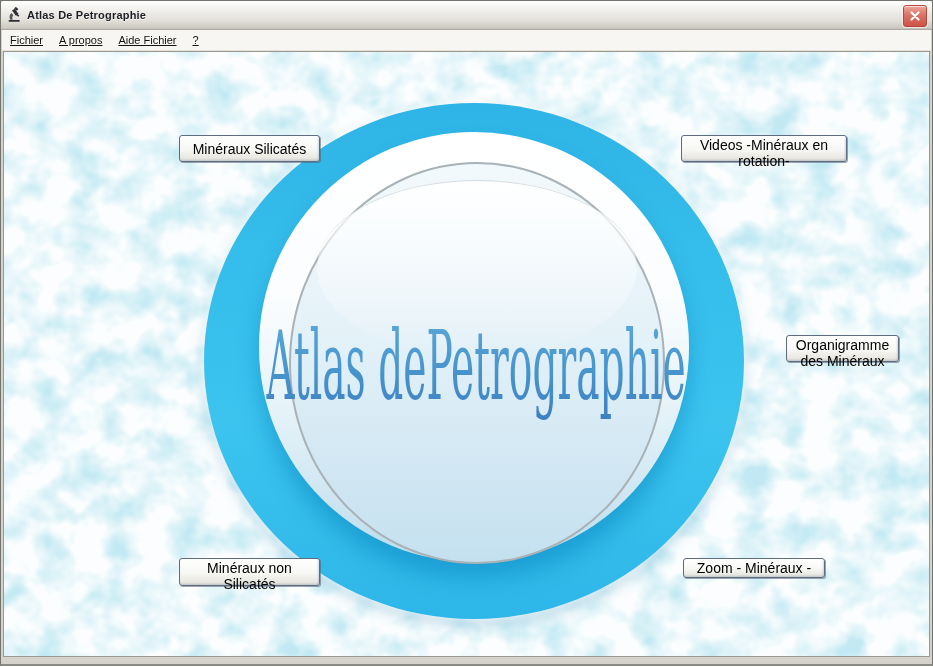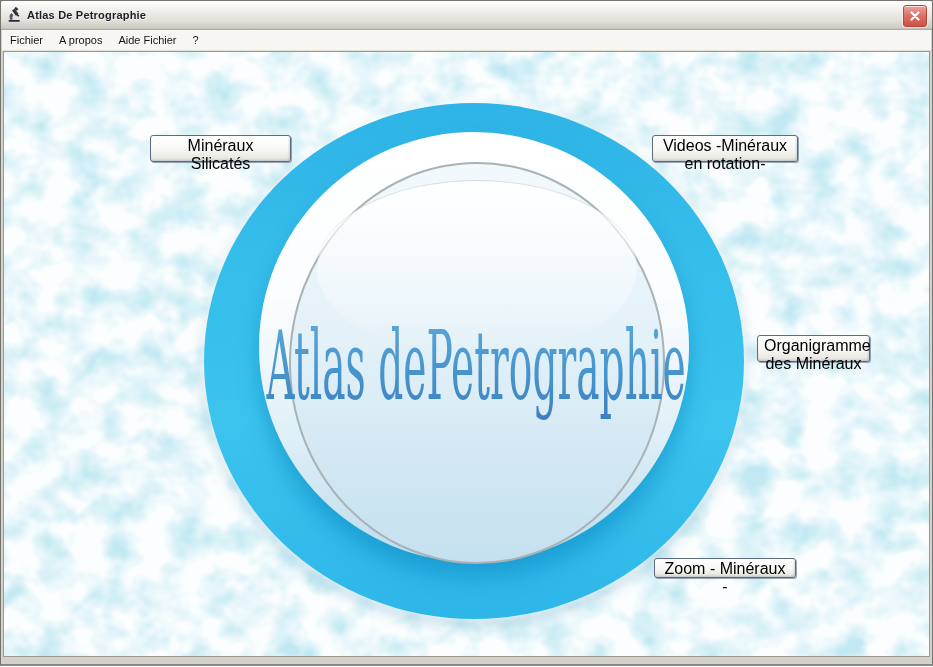--- a/index.html
+++ b/index.html
@@ -13,21 +13,21 @@
     display:flex;align-items:center;}
   .app-icon{width:16px;height:16px;margin:0 4px 0 6px;flex:0 0 auto;}
   .title{font-size:11px;font-weight:bold;color:#1d1d26;letter-spacing:.2px;
     text-shadow:0 1px 0 rgba(255,255,255,.7);}
   .close-btn{position:absolute;top:4px;right:5px;width:22px;height:20px;border-radius:3px;
     background:linear-gradient(180deg,#eda8a0 0%,#dd7366 45%,#cc5344 100%);
     border:1px solid #b8453a;box-shadow:inset 0 1px 0 rgba(255,255,255,.65),0 0 0 1px rgba(255,255,255,.55);
     display:flex;align-items:center;justify-content:center;cursor:pointer;}
   
   .menubar{position:absolute;left:1px;top:29px;right:1px;height:20px;background:#f7f6f3;
-    border-bottom:1px solid #e3e1da;display:flex;align-items:center;font-size:11px;color:#141414;}
+    border-bottom:1px solid #e3e1da;display:flex;align-items:center;font-size:11px;color:#141414;text-decoration:underline;}
   .menu-item{padding:3px 8px 4px 8px;cursor:default;}
   
   .client{position:absolute;left:2px;top:50px;right:2px;bottom:7px;overflow:hidden;
     border:1px solid #9b988f;background:#cdeef6;}
   .texture{position:absolute;left:0;top:0;width:100%;height:100%;}
   
   .ring{position:absolute;left:200px;top:51px;width:540px;height:516px;border-radius:50%;
     background:linear-gradient(180deg,#2eb4e6 0%,#35bdeb 30%,#3cc4ef 62%,#2db6e8 100%);
     box-shadow:0 0 9px rgba(255,255,255,.95),0 6px 14px rgba(90,160,195,.40);}
   .disc{position:absolute;left:255px;top:80px;width:430px;height:430px;border-radius:50%;
@@ -39,24 +39,24 @@
   .gloss{position:absolute;left:7%;top:4%;width:86%;height:44%;border-radius:50%;
     background:linear-gradient(180deg,rgba(255,255,255,.95) 0%,rgba(255,255,255,.25) 75%,rgba(255,255,255,0) 100%);
     border-top:1px solid rgba(150,160,168,.35);}
   .logo-text{position:absolute;left:472px;top:316px;transform:translate(-50%,-54%) scale(0.70,1.72);
     transform-origin:center;white-space:nowrap;
     font-family:"DejaVu Serif","Liberation Serif",serif;font-size:56px;font-weight:normal;
     background:linear-gradient(180deg,#5eaadc 0%,#4795cd 55%,#3c7ec2 100%);
     -webkit-background-clip:text;background-clip:text;color:transparent;}
   
   .xp-btn{position:absolute;box-sizing:border-box;font-family:"Liberation Sans","DejaVu Sans",sans-serif;
-    font-size:16px;color:#000;text-align:center;cursor:pointer;border-radius:3px;
+    font-size:14px;color:#000;text-align:center;cursor:pointer;border-radius:3px;
     background:linear-gradient(180deg,#ffffff 0%,#f7f7f4 55%,#e9e8e1 88%,#dddcd2 100%);
     border:1px solid #5e6c80;
-    box-shadow:inset 0 1px 0 #ffffff,inset -1px -1px 2px rgba(130,150,185,.35),1px 1px 0 rgba(80,92,115,.55);}
+    box-shadow:inset 0 1px 0 #ffffff,inset -1px -1px 2px rgba(130,150,185,.35),1px 1px 0 rgba(80,92,115,.55);margin-left:29px;}
 </style>
 </head>
 <body>
 
 <div class="window">
 
   <div class="titlebar">
     <span class="app-icon">
       <svg width="16" height="16" viewBox="0 0 16 16">
         <g fill="#2e2e36">
@@ -99,18 +99,19 @@
     <div class="logo">
       <div class="ring"></div>
       <div class="disc"></div>
       <div class="inner">
         <div class="gloss"></div>
       </div>
       <div class="logo-text">Atlas dePetrographie</div>
     </div>
 
     <button class="xp-btn" style="left:146px;top:83px;width:141px;height:27px;">Minéraux Silicatés</button>
-    <button class="xp-btn" style="left:648px;top:83px;width:146px;height:27px;">Videos -Minéraux en rotation-</button>
+    <button class="xp-btn" style="left:648px;top:83px;width:166px;height:27px;">Videos -Minéraux en rotation-</button>
     <button class="xp-btn" style="left:753px;top:283px;width:113px;height:27px;">Organigramme des Minéraux</button>
+    <button class="xp-btn" style="left:146px;top:506px;width:141px;height:28px;">Minéraux non Silicatés</button>
     <button class="xp-btn" style="left:650px;top:506px;width:142px;height:20px;">Zoom - Minéraux -</button>
 
   </div>
 </div>
 
 </body></html>

